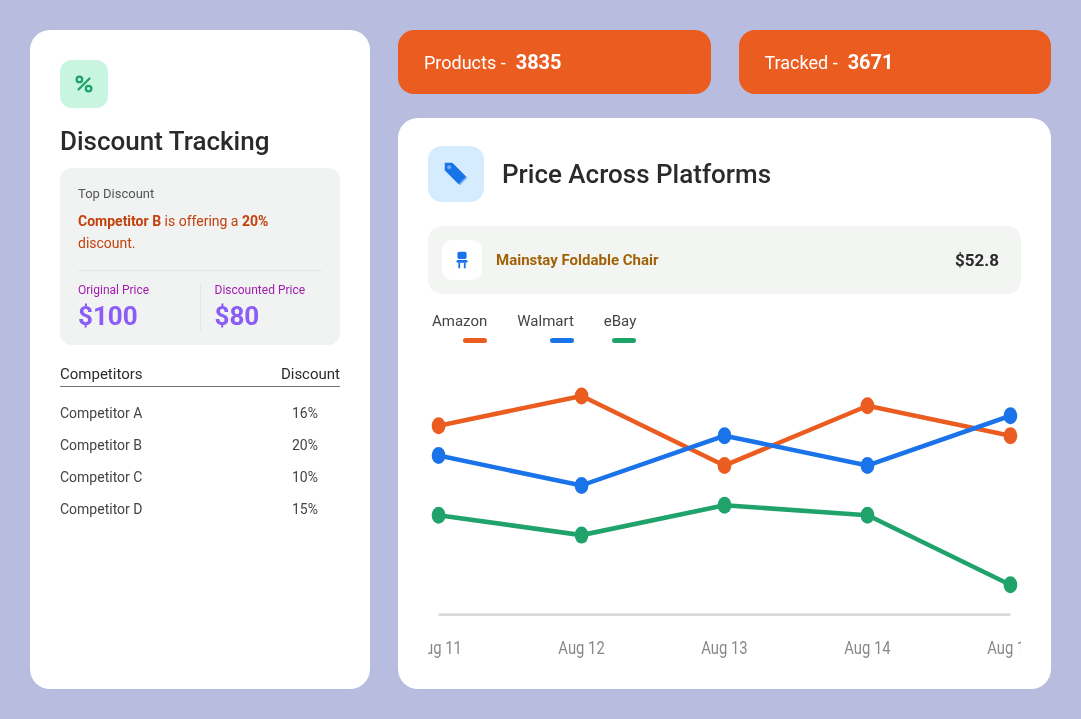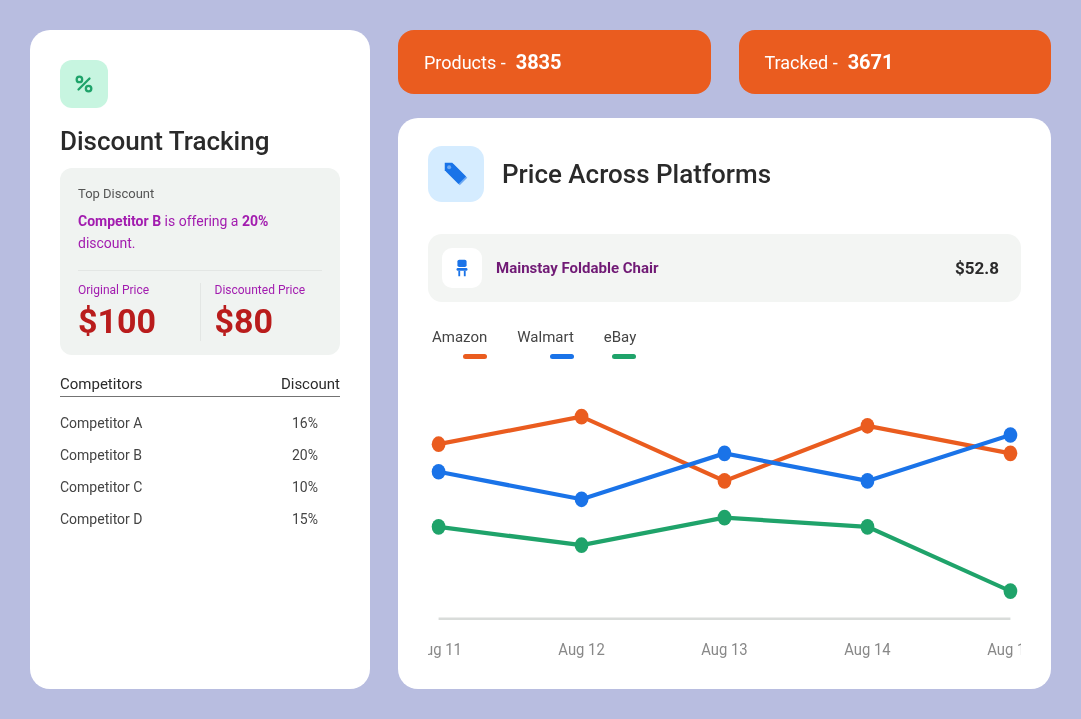--- a/index.html
+++ b/index.html
@@ -43,21 +43,21 @@
     padding: 18px 18px 14px 18px;
     margin-bottom: 20px;
   }
   .top-discount-label {
     font-size: 13px;
     color: #555;
     margin-bottom: 10px;
   }
   .top-discount-body {
     font-size: 14px;
-    color: #a21caf;
+    color: #c2410c;
     line-height: 1.55;
     margin-bottom: 16px;
   }
   .top-discount-body .b { font-weight: 700; }
   .price-row {
     display: flex;
     border-top: 1px solid #e3e6e4;
     padding-top: 12px;
   }
   .price-col {
@@ -67,23 +67,23 @@
     border-right: 1px solid #e3e6e4;
   }
   .price-col:first-child { padding-right: 14px;}
   .price-col:last-child { padding-left: 14px;}
   .price-label {
     font-size: 12px;
     color: #a21caf;
     margin-bottom: 4px;
   }
   .price-value {
-    font-size: 34px;
+    font-size: 26px;
     font-weight: 700;
-    color: #b91c1c;
+    color: #8b5cf6;
   }
   .competitors-header {
     display: flex;
     justify-content: space-between;
     font-weight: 400;
     font-size: 15px;
     color: #2a2a2a;
     padding-bottom: 3px;
     border-bottom: 1px solid #737373;
     margin-bottom: 10px;
@@ -119,21 +119,20 @@
   .stat-card .label { font-weight: 400; }
   .stat-card .value { font-weight: 700; font-size: 20px; }
 
   .price-card {
     background: #fff;
     border-radius: 20px;
     padding: 28px 30px 22px 30px;
     flex: 1;
     display: flex;
     flex-direction: column;
-    gap: 8px;
   }
   .price-header {
     display: flex;
     align-items: center;
     gap: 18px;
     margin-bottom: 24px;
   }
   .tag-icon {
     width: 56px; height: 56px;
     border-radius: 14px;
@@ -156,21 +155,21 @@
   }
   .chair-icon {
     width: 40px; height: 40px;
     border-radius: 10px;
     background: #fff;
     display:flex; align-items:center; justify-content:center;
   }
   .product-name {
     font-weight: 700;
     font-size: 15px;
-    color: #701a75;
+    color: #a16207;
     flex: 1;
   }
   .product-price {
     font-weight: 700;
     font-size: 17px;
     color: #2a2a2a;
   }
   .legend {
     display: flex;
     gap: 30px;

